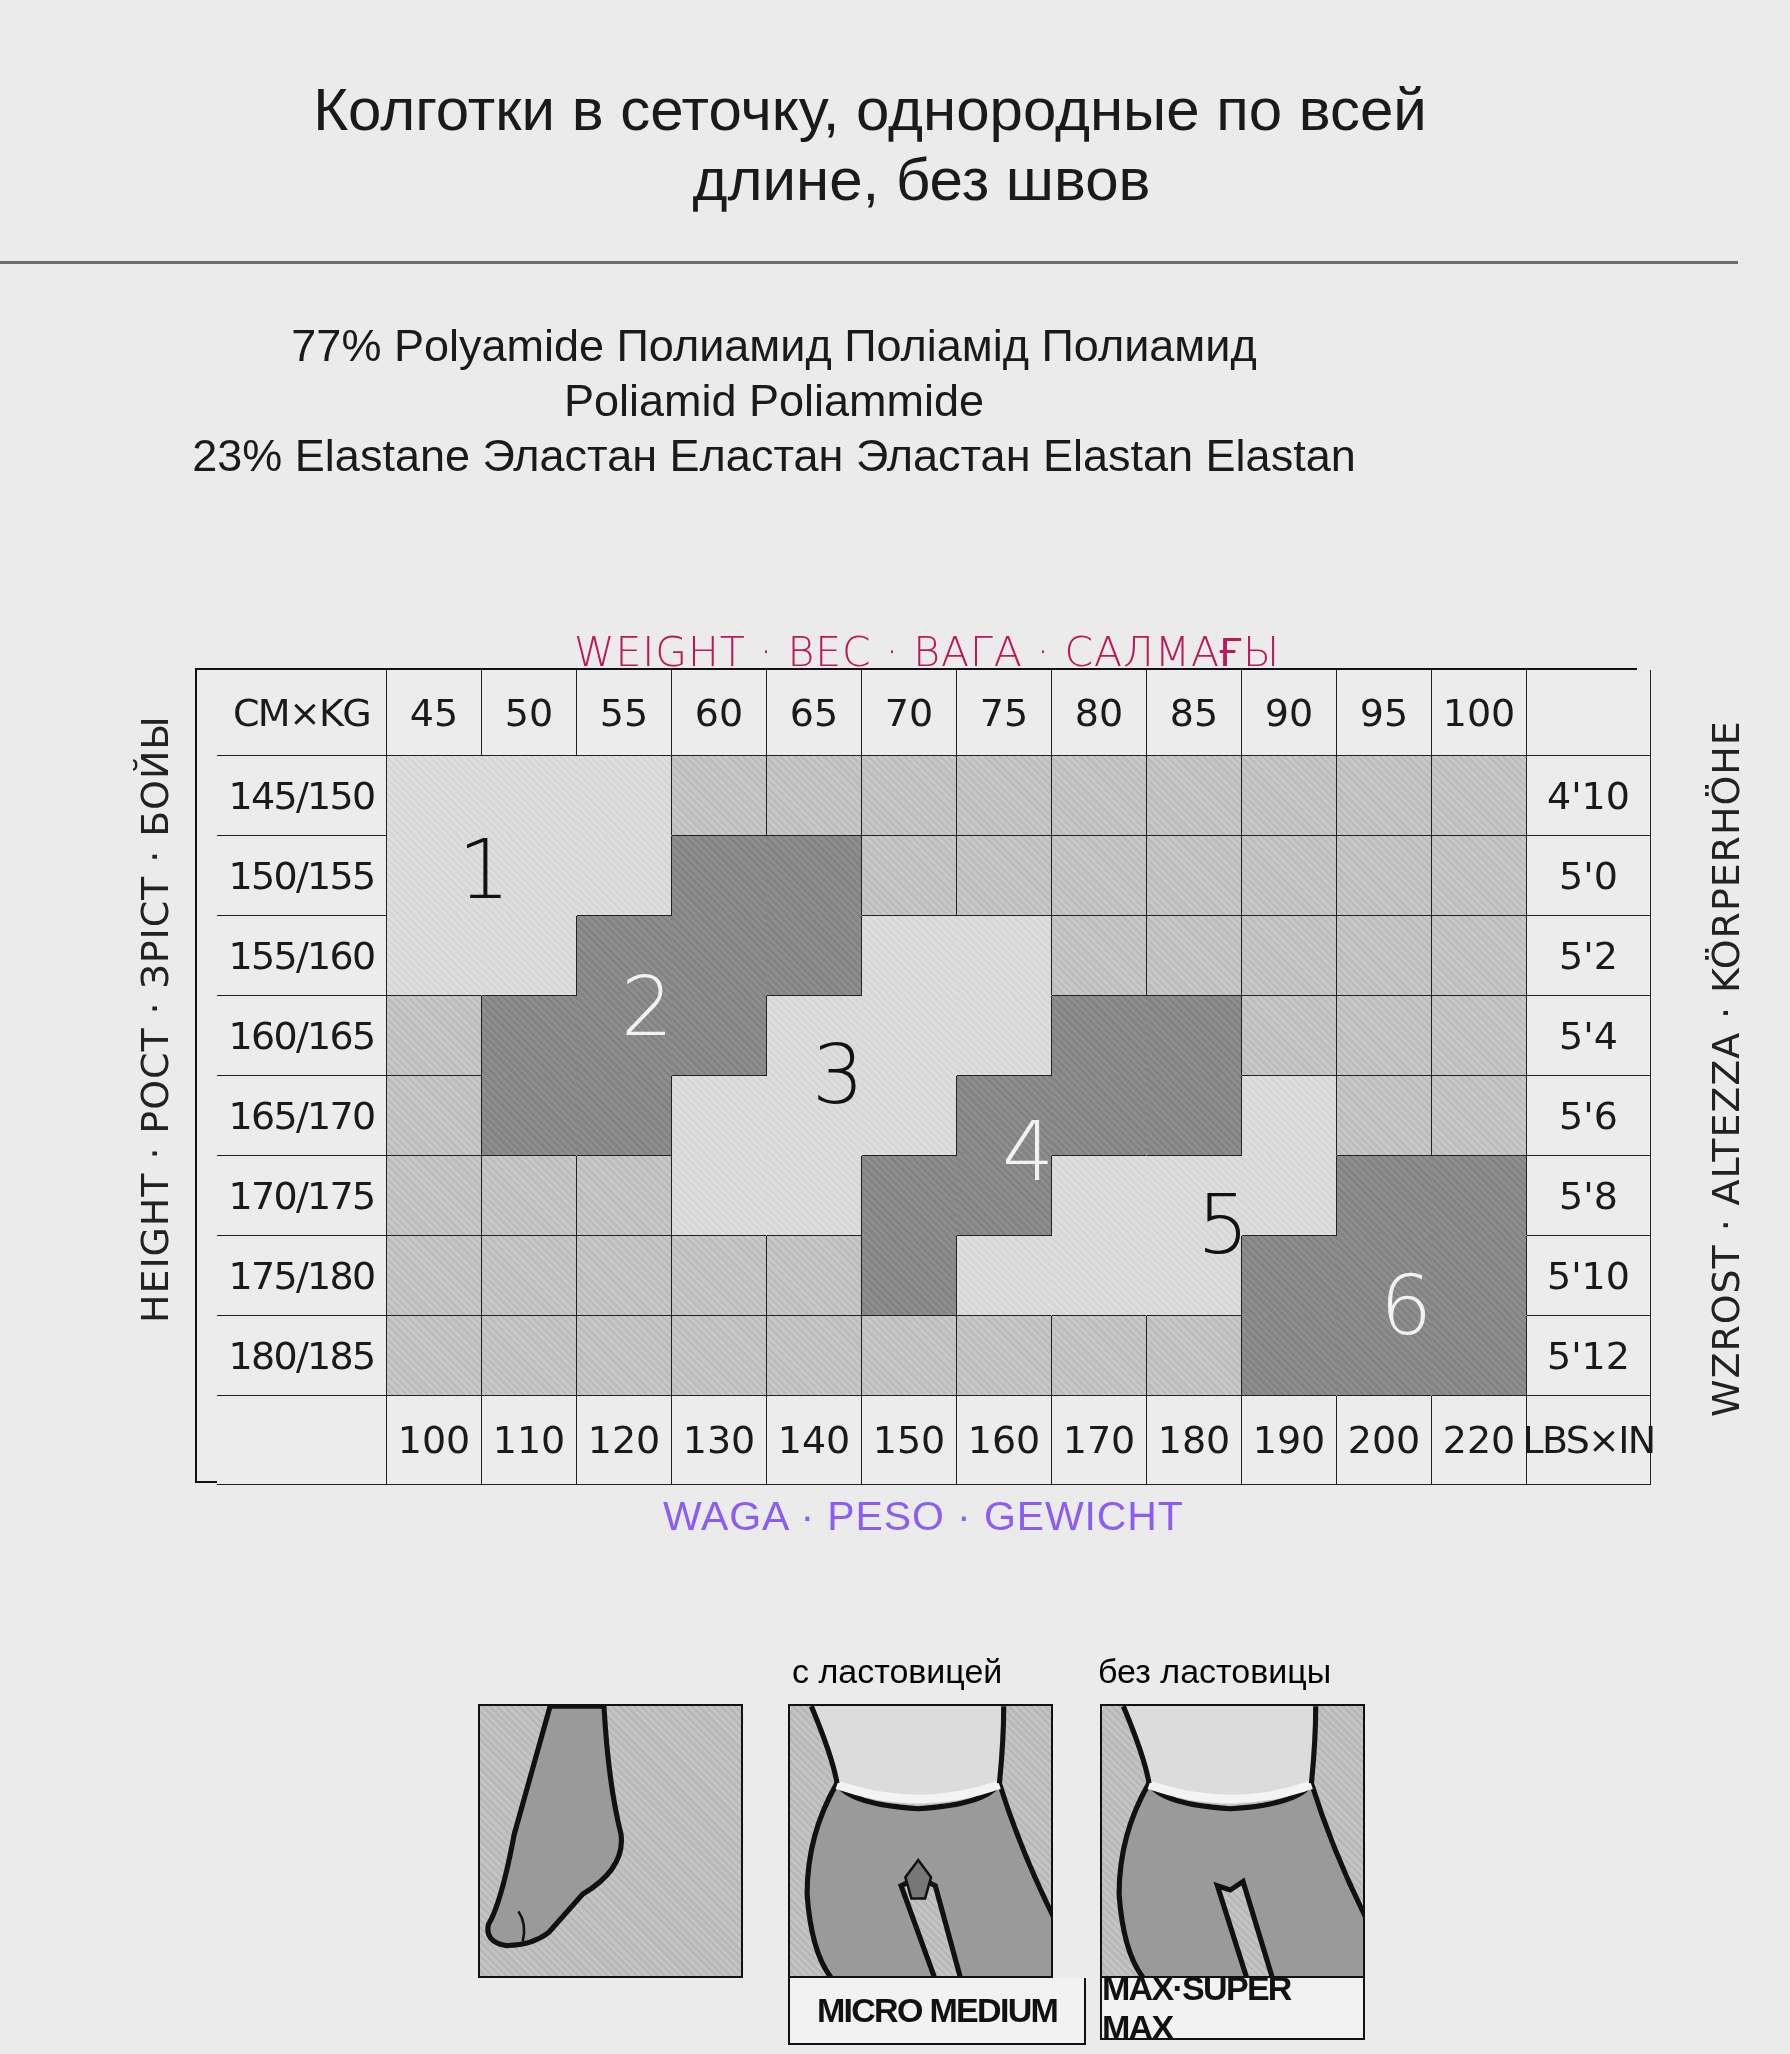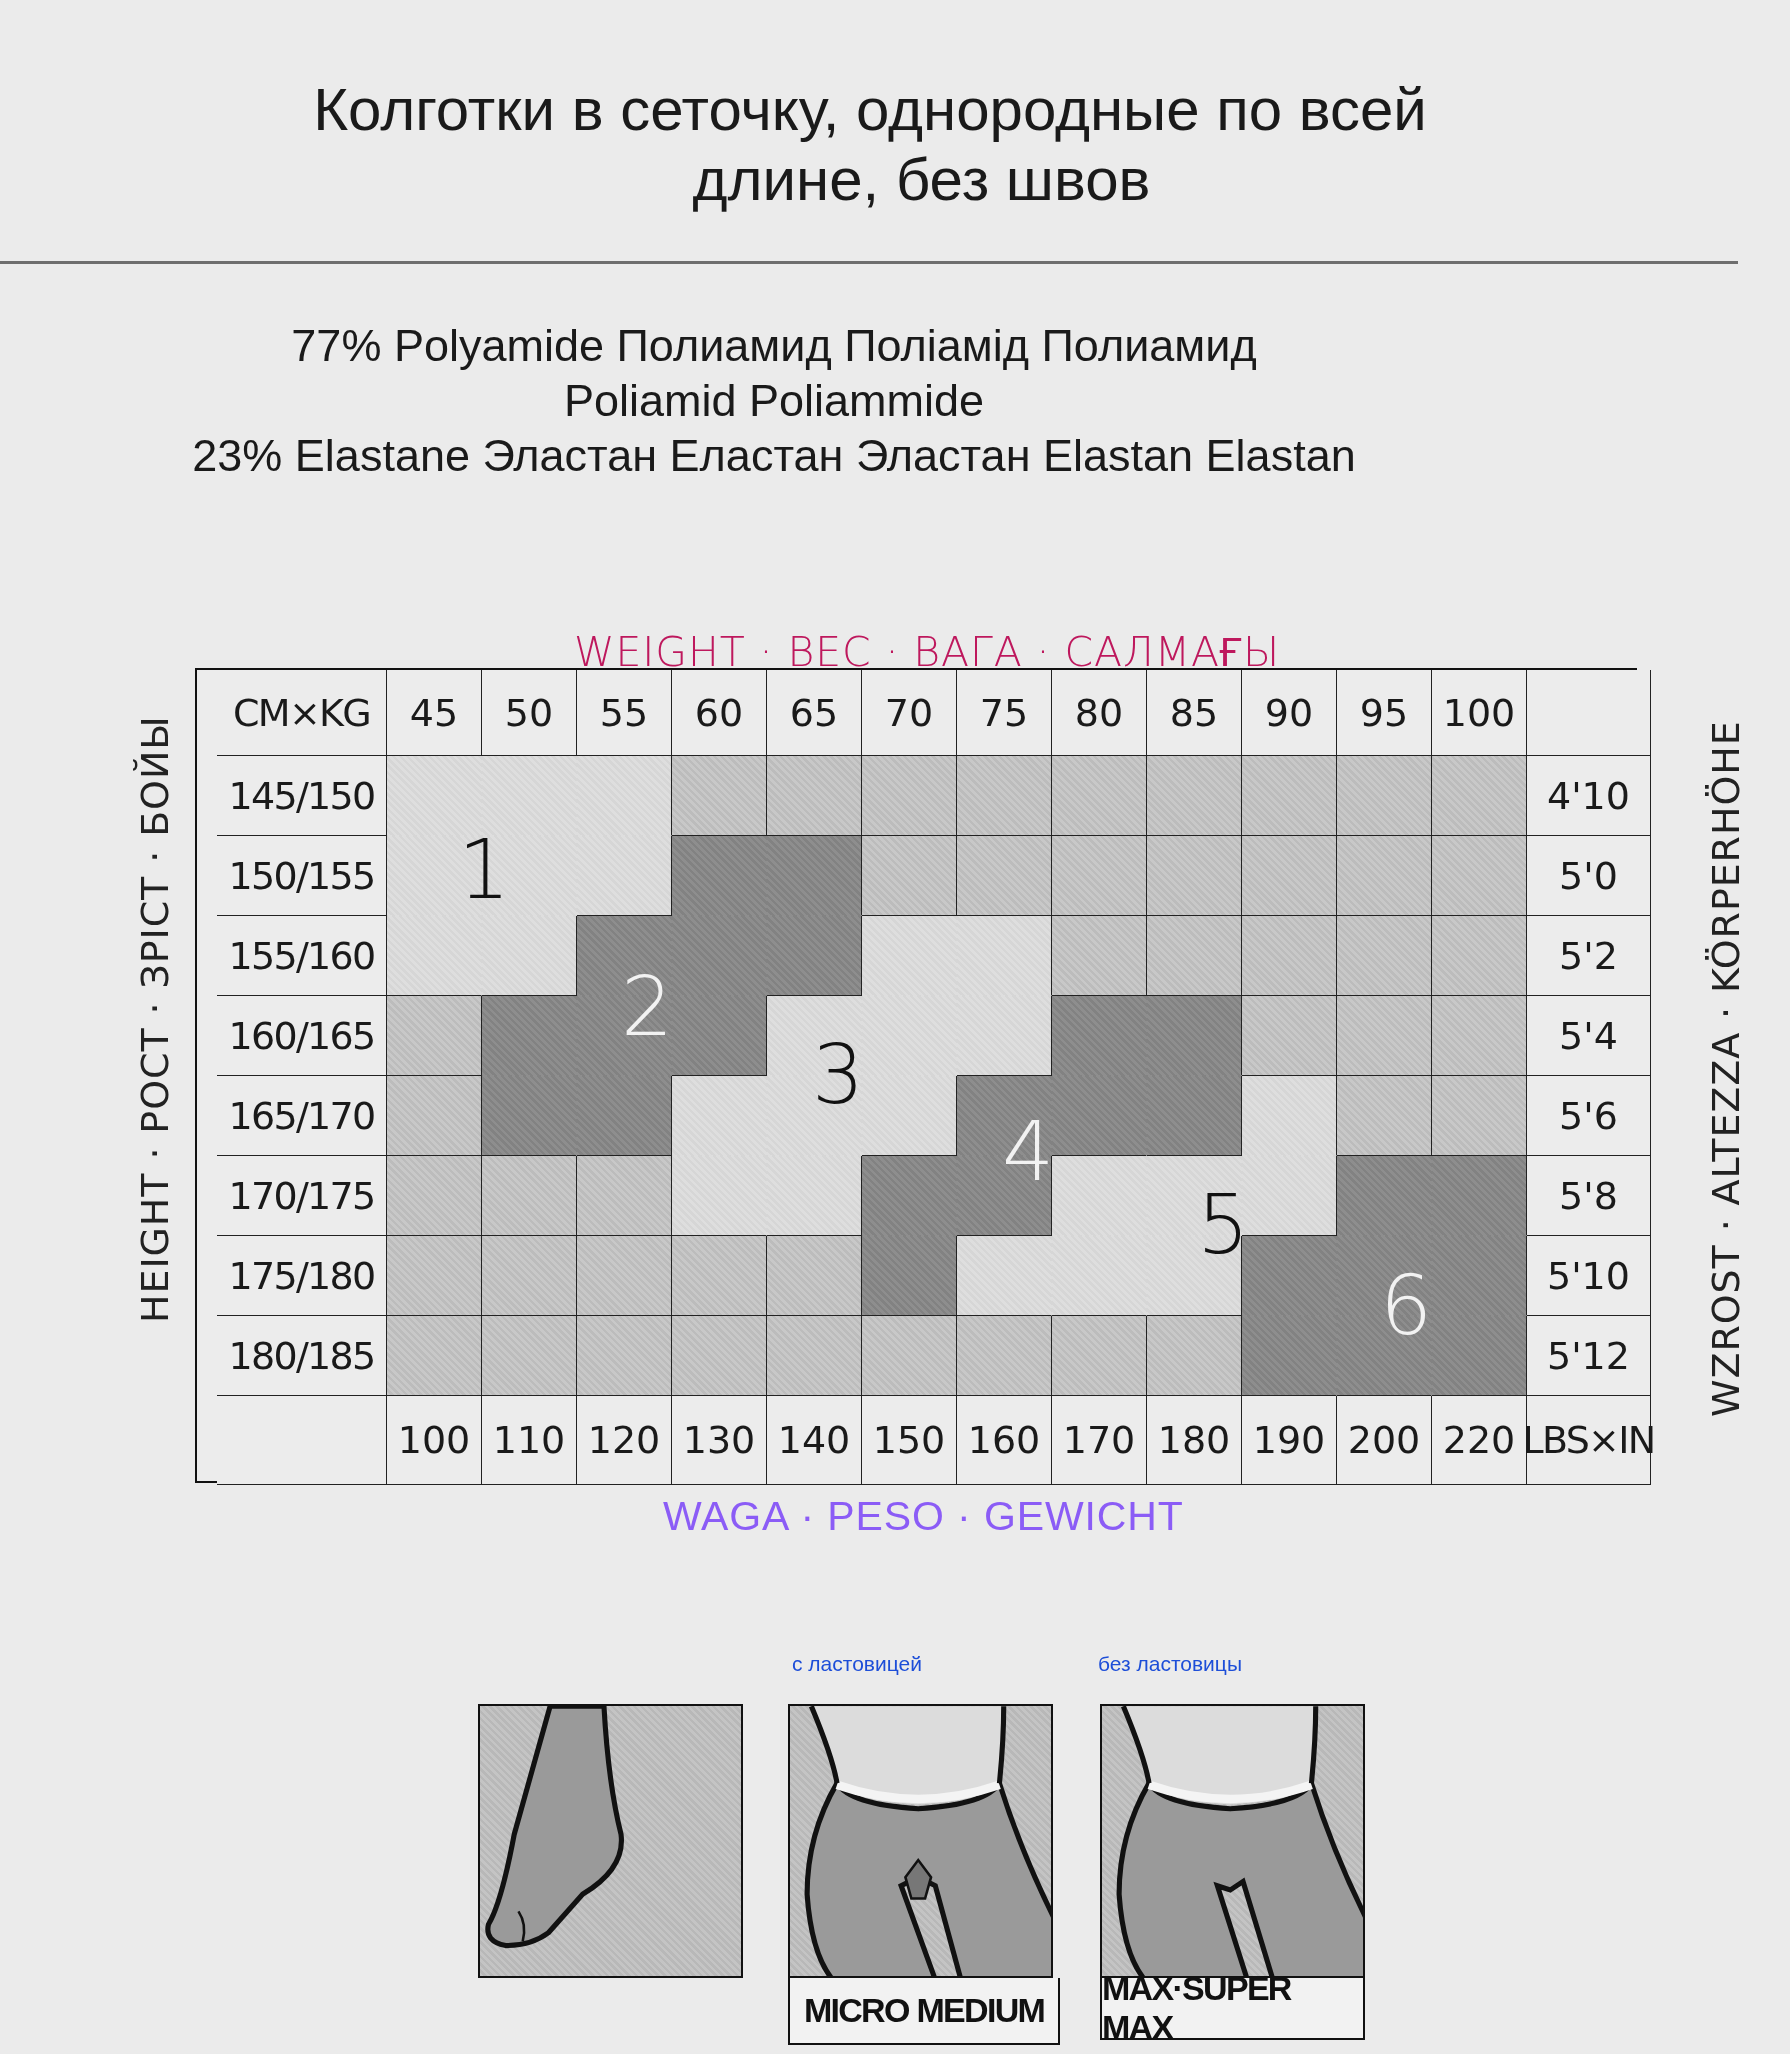--- a/index.html
+++ b/index.html
@@ -19,21 +19,21 @@
   .hc{background:#ececec;}
   .lab{background:#ececec;font-size:38px;letter-spacing:-1.7px;}
   .g{background:repeating-linear-gradient(45deg,#c8c8c8 0 2.6px,#bcbcbc 2.6px 5.1px);}
   .s1,.s3,.s5{background:repeating-linear-gradient(45deg,#dedede 0 2.6px,#d6d6d6 2.6px 5.1px);}
   .s2,.s4,.s6{background:repeating-linear-gradient(45deg,#8e8e8e 0 2.6px,#828282 2.6px 5.1px);}
   .nb{border-right-color:transparent;}
   .nbb{border-bottom-color:transparent;}
   .num{position:absolute;font-family:"DejaVu Sans",sans-serif;font-size:82px;font-weight:300;z-index:2;}
   .num.dark{color:#111;}
   .num.light{color:#f2f2f2;}
-  .caption{position:absolute;font-size:21px;color:#1d4ed8;}
+  .caption{position:absolute;font-size:34px;color:#000000;}
   .icon-box{position:absolute;border:2.6px solid #111;box-sizing:border-box;background:repeating-linear-gradient(45deg,#c4c4c4 0 2.6px,#b8b8b8 2.6px 5.1px);overflow:hidden;}
   .icon-label{position:absolute;border:2.6px solid #111;border-top:none;box-sizing:border-box;background:#f2f2f2;display:flex;align-items:center;justify-content:center;font-size:34px;font-weight:bold;letter-spacing:-1.7px;color:#111;}
 </style>
 </head>
 <body>
 
 <div class="title">
   <span class="l1">Колготки в сеточку, однородные по всей</span>
   <span>длине, без швов</span>
 </div>
@@ -215,21 +215,21 @@
 
 <div class="icon-box" style="left:788px;top:1704px;width:265px;height:274px;">
   <svg width="265" height="274" viewBox="0 0 310 320">
     <path d="M25 0 Q50 60 55 90 Q70 110 150 115 Q230 110 245 90 Q250 40 250 0 Z" fill="#dcdcdc"></path>
     <path d="M55 90 Q20 150 20 220 Q25 290 50 320 L170 320 L130 210 L150 200 L170 210 L200 320 L310 320 L310 250 Q270 170 245 90 Q230 115 150 120 Q70 115 55 90 Z" fill="#9a9a9a" stroke="#111" stroke-width="6"></path>
     <path d="M55 92 Q150 125 245 92" fill="none" stroke="#f4f4f4" stroke-width="10"></path>
     <polygon points="135,200 150,180 165,200 158,225 142,225" fill="#777" stroke="#111" stroke-width="3"></polygon>
     <path d="M25 0 Q50 60 55 90 M250 0 Q250 40 245 90" fill="none" stroke="#111" stroke-width="6"></path>
   </svg>
 </div>
-<div class="icon-label" style="left:788px;top:1978px;width:272px;height:67px;">MICRO MEDIUM</div>
+<div class="icon-label" style="left:788px;top:1978px;width:298px;height:67px;">MICRO MEDIUM</div>
 
 <div class="icon-box" style="left:1100px;top:1704px;width:265px;height:274px;">
   <svg width="265" height="274" viewBox="0 0 310 320">
     <path d="M25 0 Q50 60 55 90 Q70 110 150 115 Q230 110 245 90 Q250 40 250 0 Z" fill="#dcdcdc"></path>
     <path d="M55 90 Q20 150 20 220 Q25 290 50 320 L170 320 L135 210 L150 215 L165 205 L200 320 L310 320 L310 250 Q270 170 245 90 Q230 115 150 120 Q70 115 55 90 Z" fill="#9a9a9a" stroke="#111" stroke-width="6"></path>
     <path d="M55 92 Q150 125 245 92" fill="none" stroke="#f4f4f4" stroke-width="10"></path>
     <path d="M25 0 Q50 60 55 90 M250 0 Q250 40 245 90" fill="none" stroke="#111" stroke-width="6"></path>
   </svg>
 </div>
 <div class="icon-label" style="left:1100px;top:1978px;width:265px;height:62px;">MAX·SUPER MAX</div>

